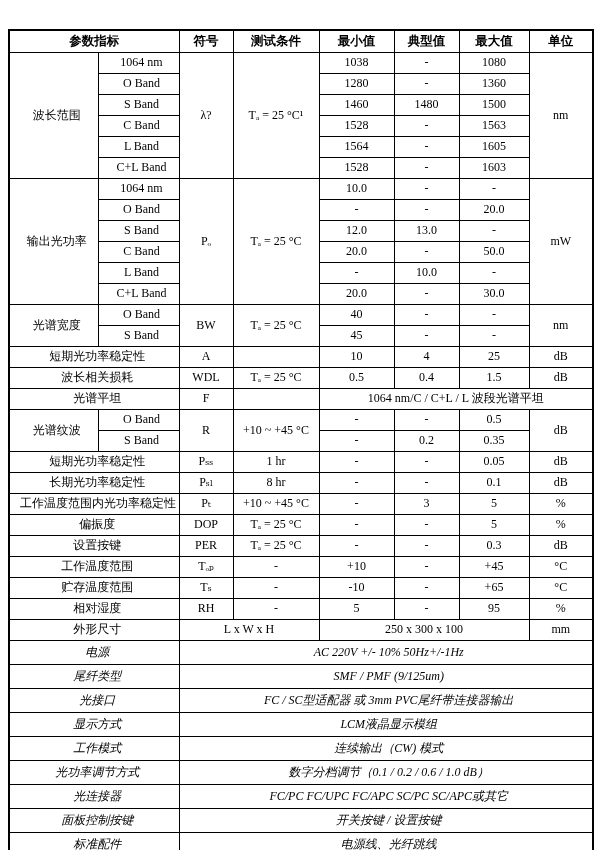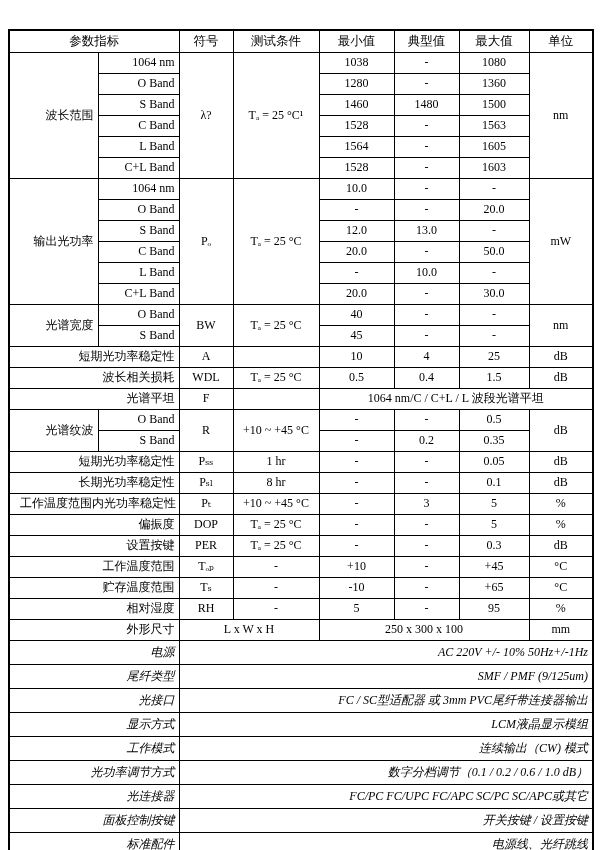--- a/index.html
+++ b/index.html
@@ -2,23 +2,23 @@
 <html><head>
 <meta charset="utf-8">
 <style>
   html,body{margin:0;padding:0;background:#fff;}
   .page{position:relative;width:600px;height:850px;background:#ffffff;overflow:hidden;
         font-family:"Liberation Serif","DejaVu Serif",serif;color:#000;}
   table.spec{position:absolute;left:8px;top:29px;width:585px;border-collapse:collapse;
              table-layout:fixed;border:2px solid #000;font-size:12px;}
   .spec th,.spec td{border:1px solid #000;padding:0 4px;height:20px;line-height:1.15;
                     overflow:hidden;white-space:nowrap;vertical-align:middle;}
-  .spec th{font-weight:normal;text-align:center;font-size:12.5px;height:21px;}
+  .spec th{font-weight:bold;text-align:center;font-size:12.5px;height:21px;}
   .spec td.c{text-align:center;}
-  .spec td.l{text-align:right;padding-left:10px;}
+  .spec td.l{text-align:center;padding-left:10px;}
   .spec tr.tall td{height:23px;font-style:italic;}
 </style>
 </head>
 <body>
 
 <div class="page">
 <table class="spec">
   <colgroup>
     <col style="width:89px">
         <col style="width:81px">

